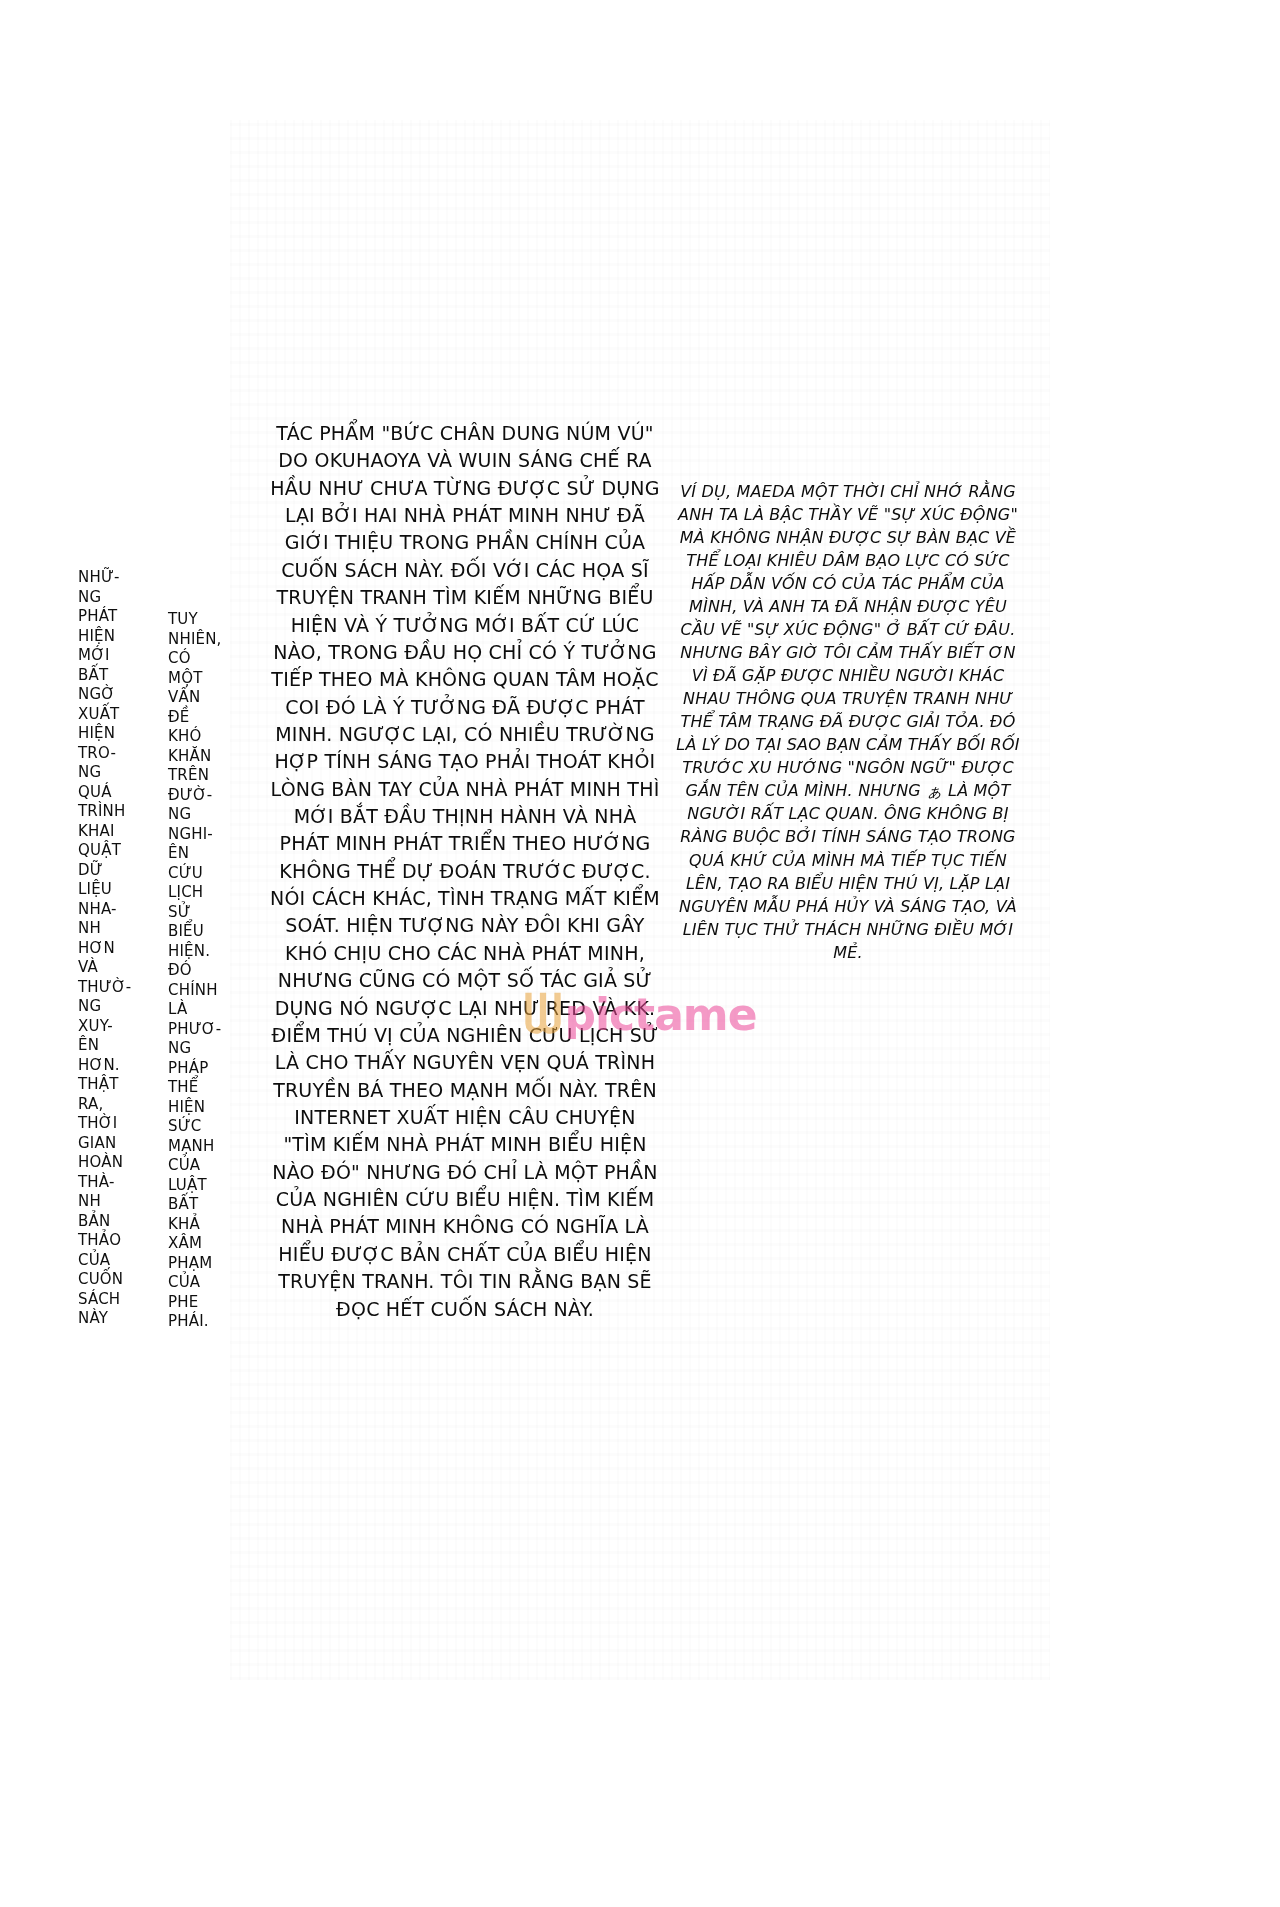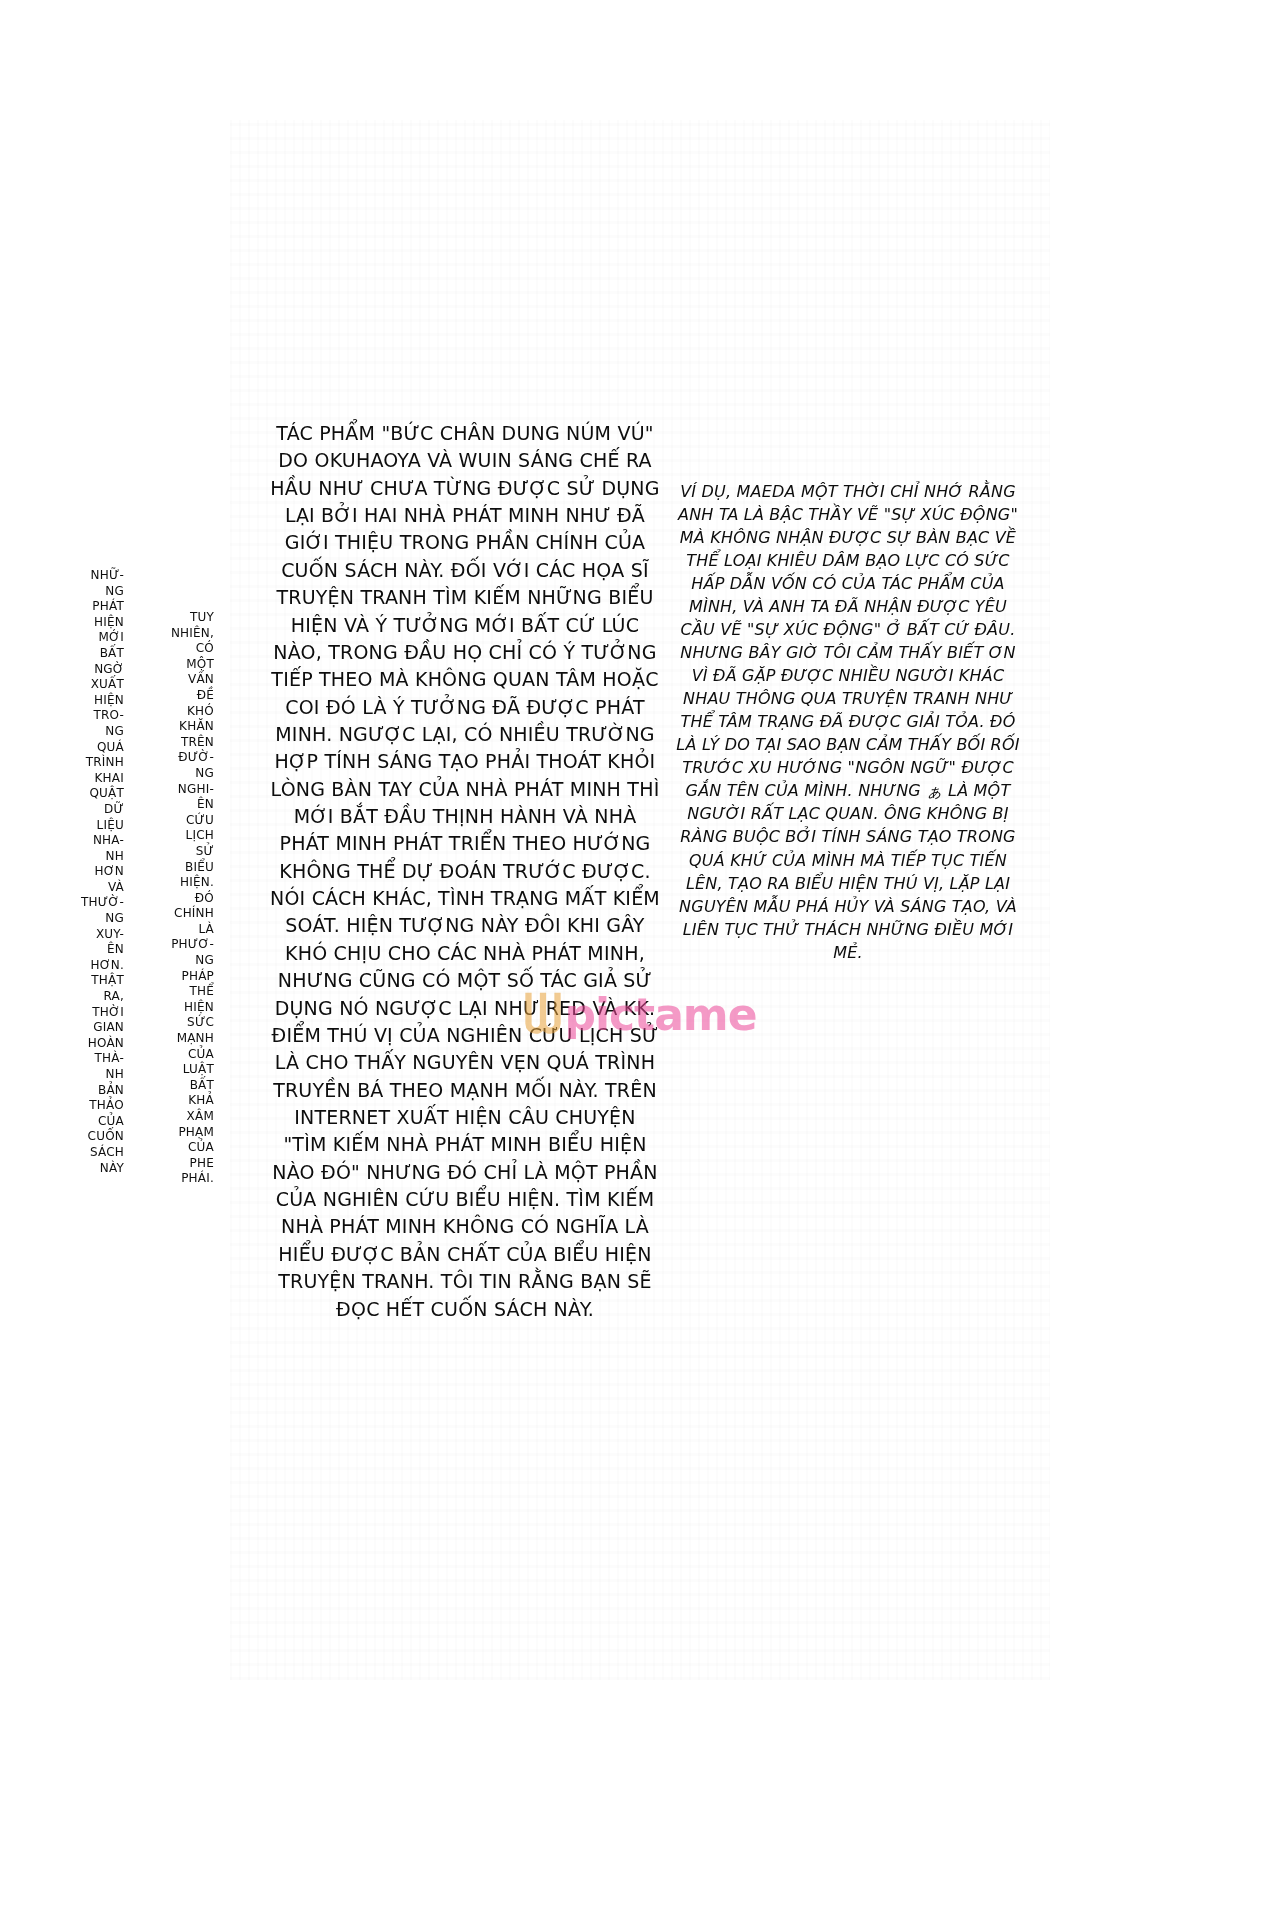--- a/index.html
+++ b/index.html
@@ -42,22 +42,22 @@
         rgba(0,0,0,0.010) 0px,
         rgba(0,0,0,0.010) 3px,
         rgba(0,0,0,0) 3px,
         rgba(0,0,0,0) 14px);
     pointer-events: none;
   }
 
   
   .col-narrow {
     position: absolute;
-    text-align: right;
-    font-size: 12px;
+    text-align: left;
+    font-size: 15px;
     line-height: 1.30;
     letter-spacing: 0.2px;
     text-transform: uppercase;
     color: #0f0f0f;
     white-space: pre-line;
   }
   #col-a {
     left: 78px;
     top: 568px;
     width: 46px;

